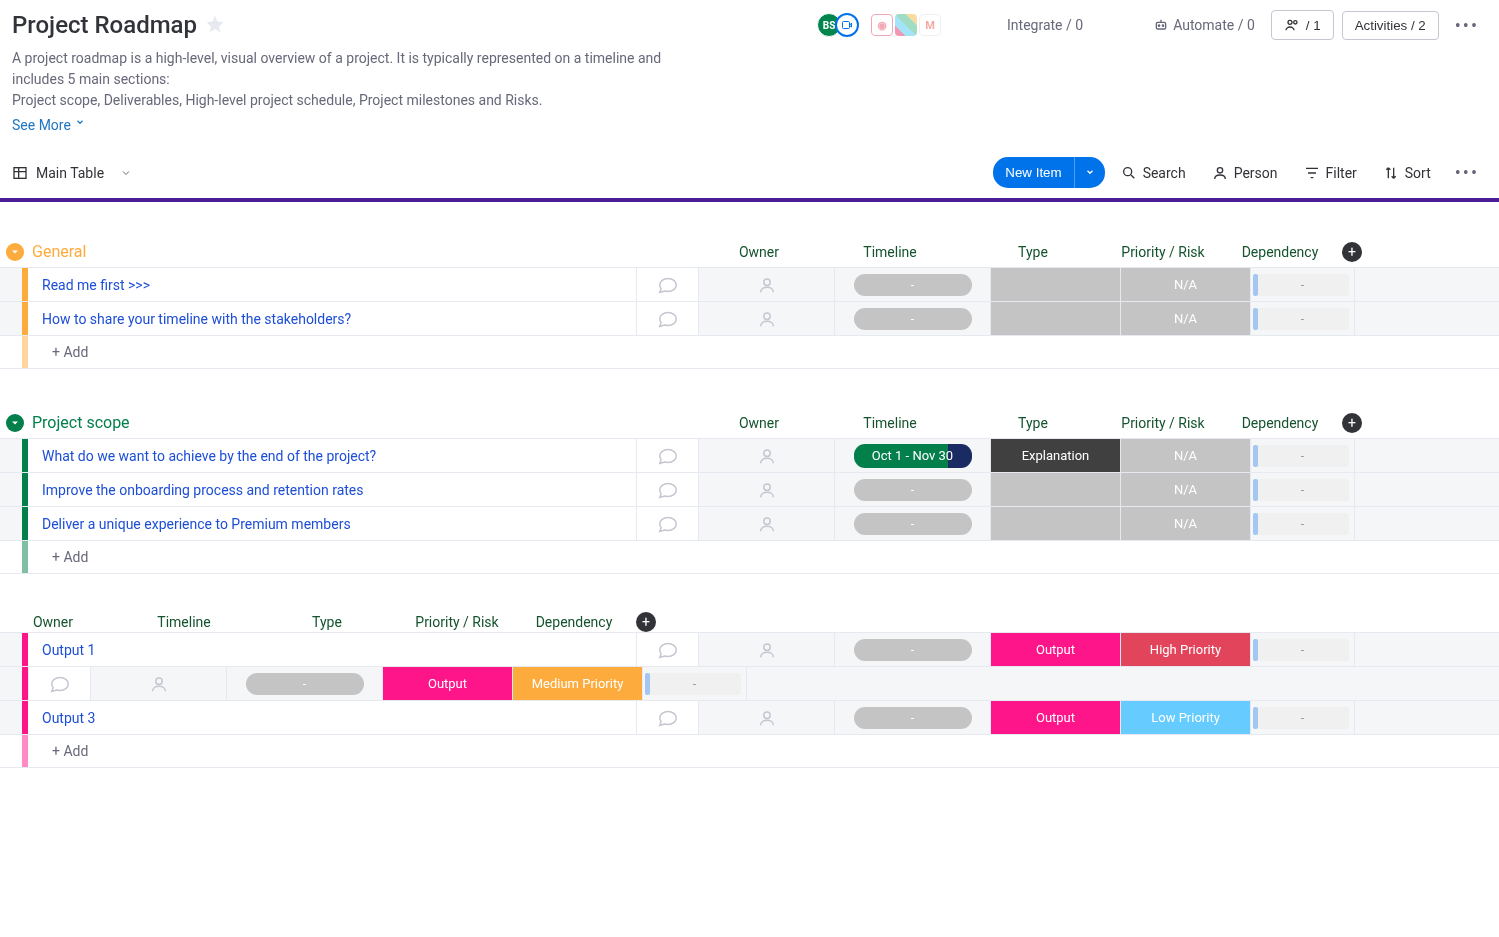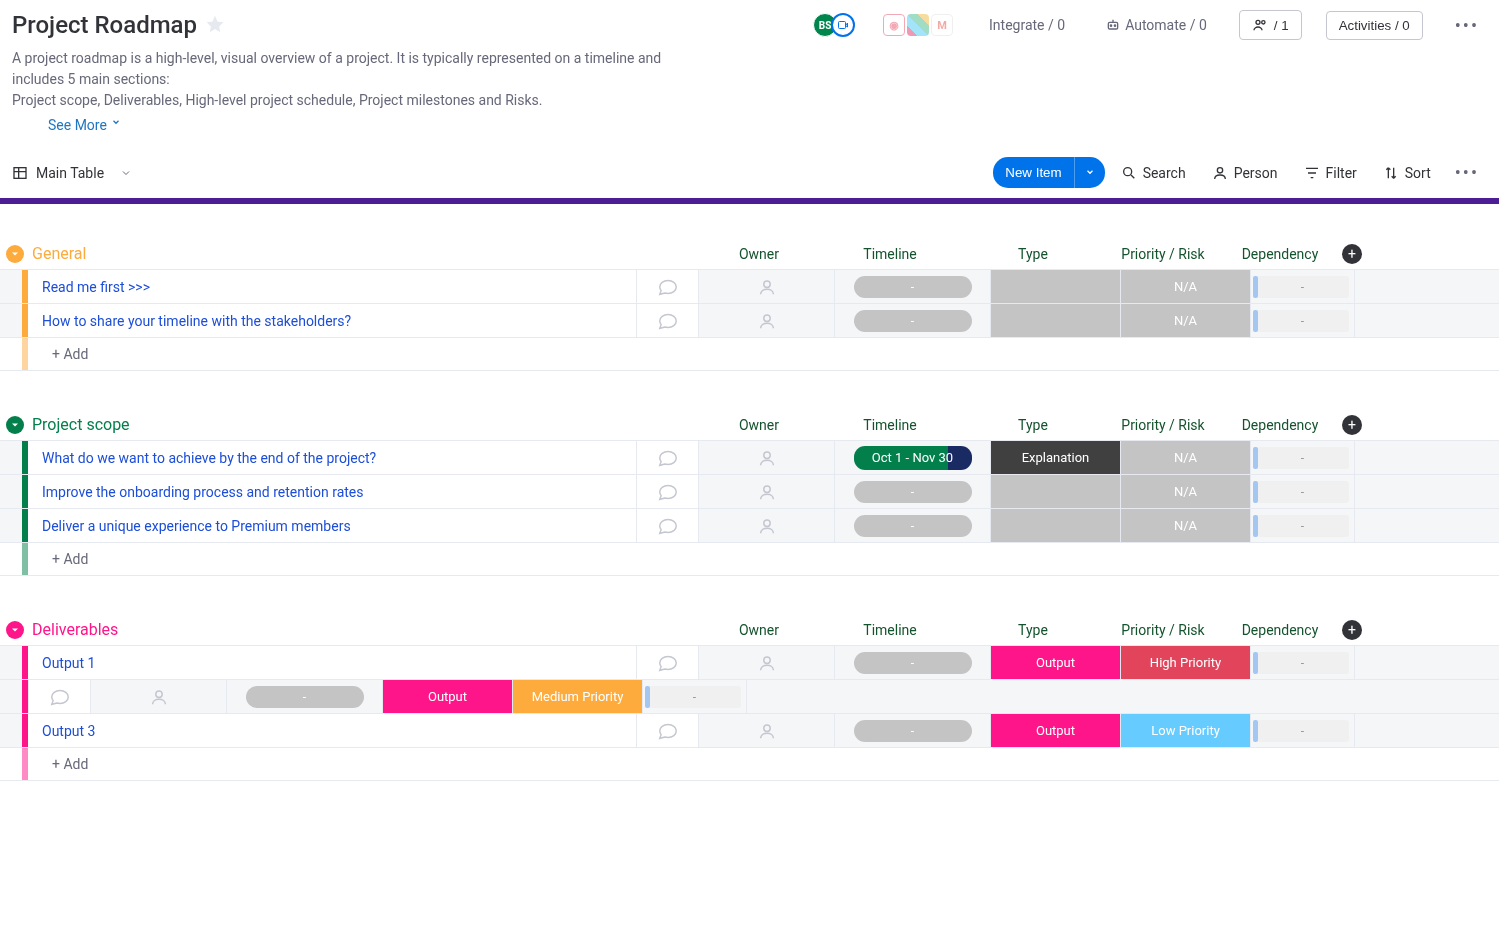--- a/index.html
+++ b/index.html
@@ -18,47 +18,47 @@
     align-items: center;
     justify-content: space-between;
   }
   .title-left { display: flex; align-items: center; gap:8px; }
   .title {
     font-size: 24px;
     font-weight: 500;
     color: #323338;
   }
   .star-icon { color: #c5c7d0; cursor: pointer; }
-  .title-right { display: flex; align-items: center; gap: 24px; }
+  .title-right { display: flex; align-items: center; gap: 8px; }
   .avatar-stack { display: flex; align-items:center; }
   .avatar {
     width: 24px; height: 24px; border-radius: 50%;
     background: #00854d; color:#fff; font-size:10px; font-weight:bold;
     display:flex; align-items:center; justify-content:center;
     margin-right:-6px; border: 1px solid #fff;
   }
   .avatar.blue-ring { background:#fff; border:2px solid #0073ea; color:#0073ea;}
   .integrate-icons { display:flex; gap:2px; opacity:0.45; margin-left:10px; margin-right:4px; align-items:center;}
   .integ-icon { width:22px; height:22px; border-radius:4px; display:flex; align-items:center; justify-content:center; font-size:11px; font-weight:bold;}
   .integ-icon.red { color:#e2445c; border:1px solid #e2445c;}
   .integ-icon.slack { background:linear-gradient(45deg,#e01e5a 25%,#36c5f0 25% 50%,#2eb67d 50% 75%,#ecb22e 75%);}
   .integ-icon.gmail { color:#ea4335; border:1px solid #ddd;}
-  .top-link { color:#676879; padding:4px 8px; cursor:pointer; display:flex; align-items:flex-end; gap:4px;}
+  .top-link { color:#676879; padding:4px 8px; cursor:pointer; display:flex; align-items:flex-end; gap:4px;margin-left:46px;}
   .top-btn-outline {
     border:1px solid #c5c7d0; border-radius:4px; padding:6px 12px;
     color:#323338; background:#fff; cursor:pointer; display:flex; align-items:center; gap:6px;
   }
   .menu-dots { cursor:pointer; color:#676879; padding:4px 8px; font-size:18px; letter-spacing:2px;}
   .description {
     color: #676879; font-size:14px; margin-top:8px; line-height:1.5; max-width:700px;
   }
-  .see-more { color:#1f76c2; cursor:pointer; display:inline-flex; align-items:flex-start; gap:4px; margin-top:6px;margin-left:36px;}
+  .see-more { color:#1f76c2; cursor:pointer; display:inline-flex; align-items:flex-start; gap:4px; margin-top:6px;}
   .view-bar {
     display:flex; align-items:center; justify-content:space-between;
-    padding: 10px 12px; border-bottom: 6px solid #4c1d95; margin-top:6px;
+    padding: 10px 12px; border-bottom: 4px solid #4c1d95; margin-top:6px;
   }
   .view-left { display:flex; align-items:center; gap:8px; color:#323338;}
   .tbl-icon { width:16px; height:16px; }
   .chev-down { color:#676879; }
   .view-right { display:flex; align-items:center; gap:6px; }
   .new-item-btn {
     background:#0073ea; color:#fff; border:none; border-radius:15px;
     display:flex; align-items:center; overflow:hidden; cursor:pointer;
   }
   .new-item-btn .lbl { padding:8px 12px; font-weight:500;}
@@ -184,21 +184,21 @@
       </div>
       <button class="top-btn-outline">
         <svg width="16" height="16" viewBox="0 0 24 24" fill="none" stroke="#323338" stroke-width="2">
             <circle cx="9" cy="8" r="3"></circle>
             <path d="M3 20c0-3 3-5 6-5s6 2 6 5"></path>
             <circle cx="17" cy="8" r="2.5"></circle>
           </svg>
         <span>/ 1</span>
       </button>
       <button class="top-btn-outline">
-        <span>Activities / 0</span>
+        <span>Activities / 2</span>
       </button>
       <div class="menu-dots">•••</div>
     </div>
   </div>
   <div class="description">
     <div>A project roadmap is a high-level, visual overview of a project. It is typically represented on a timeline and includes 5 main sections:</div>
     <div>Project scope, Deliverables, High-level project schedule, Project milestones and Risks.</div>
   </div>
   <div class="see-more">
     <span>See More</span>
@@ -444,28 +444,20 @@
       <div class="tail-cell row-border"></div>
     </div>
       <div class="add-row">
     <div class="left-indent"></div>
     <div class="color-bar" style="background:#037f4c"></div>
     <div class="add-cell">+ Add</div>
   </div>
     </div>
     <div class="group">
       <div class="group-header">
-    <div class="group-label-cell" style="color:#ff158a">
-      <span class="collapse-btn" style="background:#ff158a">
-        <svg viewBox="0 0 24 24" fill="#fff">
-              <path d="M6 9l6 6 6-6z"></path>
-            </svg>
-      </span>
-      <span>Deliverables</span>
-    </div>
     <div class="col-head col-owner">Owner</div>
     <div class="col-head col-timeline">Timeline</div>
     <div class="col-head col-type">Type</div>
     <div class="col-head col-priority">Priority / Risk</div>
     <div class="col-head col-dependency">Dependency</div>
     <div class="col-tail">
           <div class="add-col-btn">+</div>
         </div>
   </div>
       <div class="row">

